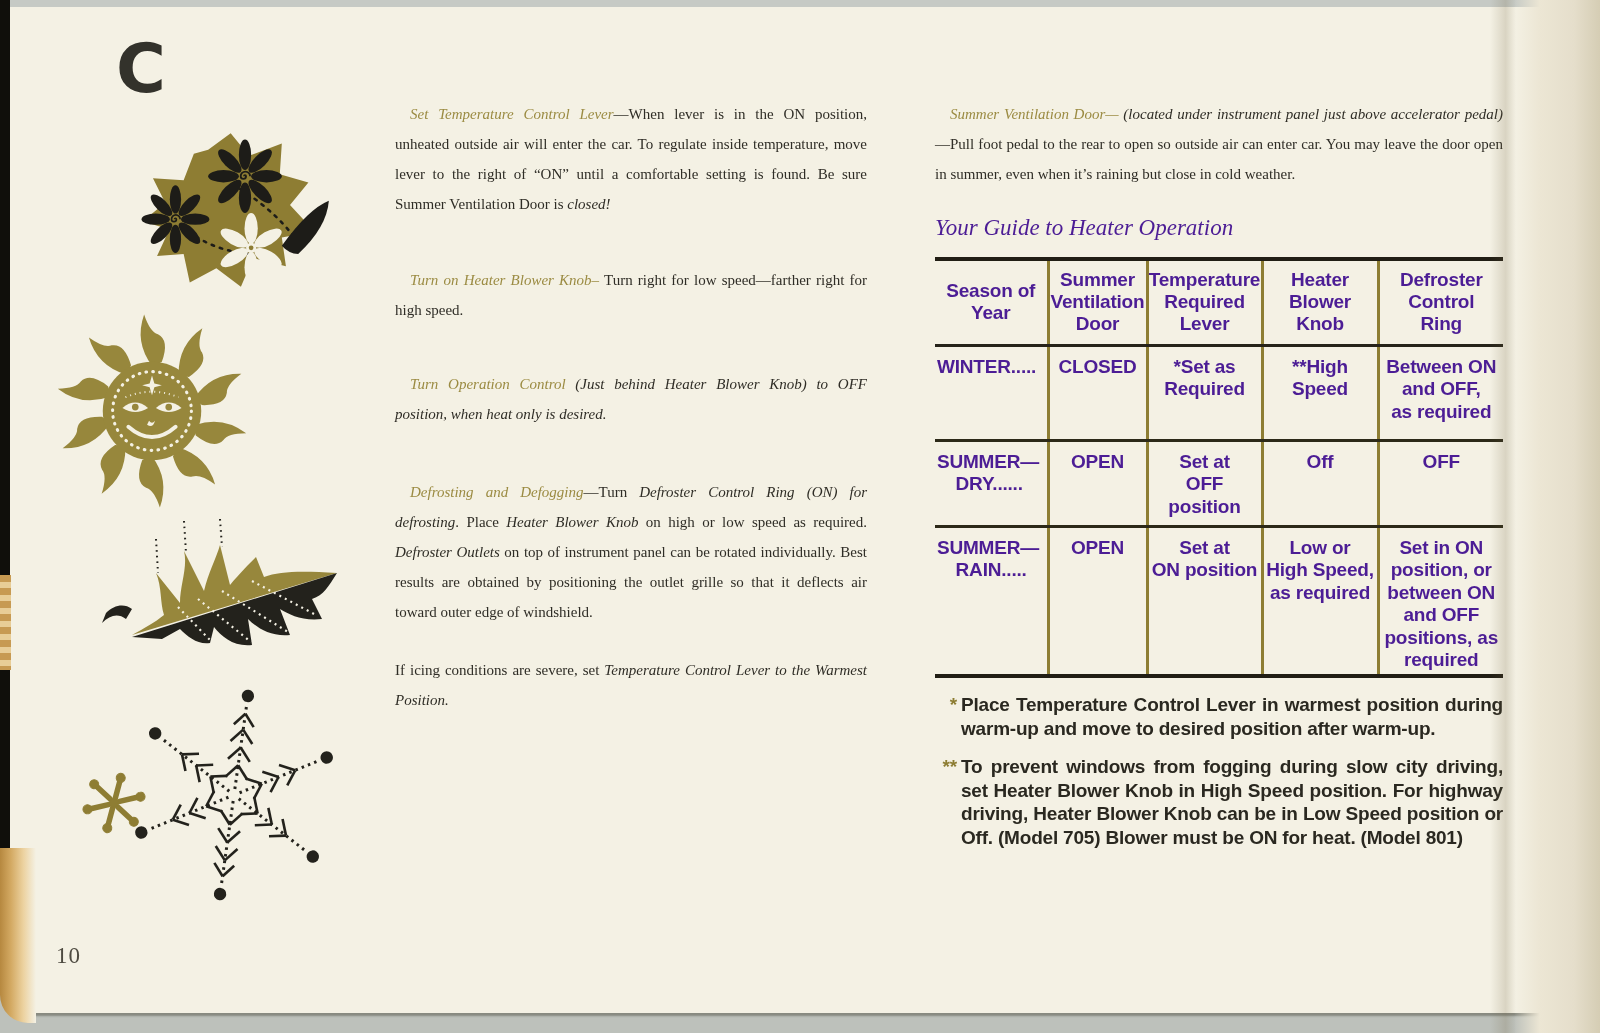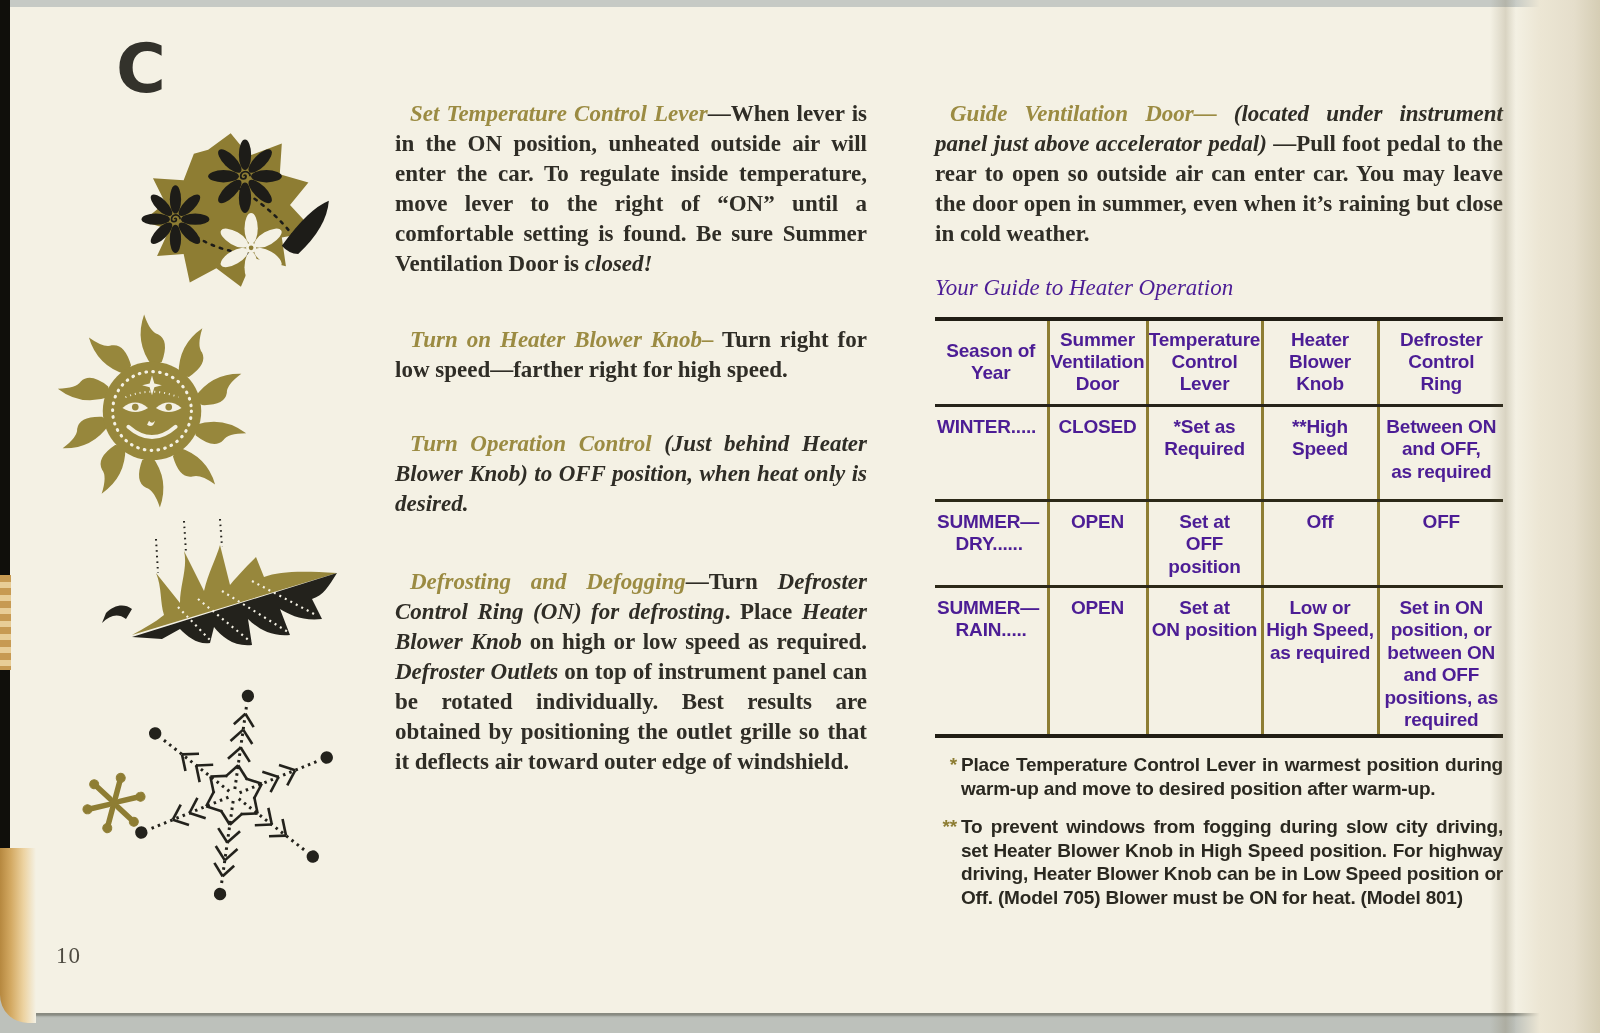--- a/index.html
+++ b/index.html
@@ -22,21 +22,21 @@
   .top-strip { position:absolute; left:0; top:0; width:100%; height:7px; background:#c6cac5; }
 
   .section-letter { position:absolute; left:106px; top:22px;
           font-family:"DejaVu Sans",sans-serif; font-weight:900; font-size:68px; color:#33322b; }
 
   .art { position:absolute; }
 
   .col-left  { position:absolute; left:385px; top:92px; width:472px; }
   .col-right { position:absolute; left:925px; top:92px; width:568px; }
 
-  .body-para { font-size:23px; line-height:30px; text-align:justify; color:#2f2d26; text-indent:15px;font-weight:bold; }
+  .body-para { font-size:15px; line-height:30px; text-align:justify; color:#2f2d26; text-indent:15px; }
   .mb1 { margin-bottom:46px; } .mb2 { margin-bottom:44px; } .mb3 { margin-bottom:48px; } .mb4 { margin-bottom:28px; }
   .no-indent { text-indent:0; }
   .h { font-style:italic; color:#9b8b42; }
   .i { font-style:italic; }
 
   .table-title { margin:26px 0 16px; font-style:italic; font-size:23px; text-align:left; color:#4c1d95; }
 
   .htable { border-collapse:collapse; table-layout:fixed; width:568px;
           border-top:4px solid #211e14; border-bottom:4px solid #211e14;
           font-family:"Liberation Sans",sans-serif; font-weight:700; color:#4c1d95; letter-spacing:-0.2px; }
@@ -269,44 +269,45 @@
 
     <div class="col-left">
       <p class="body-para mb1"><span class="h">Set Temperature Control Lever</span><span>—When lever is in the ON position, unheated outside air will enter the car. To regulate inside temperature, move lever to the right of “ON” until a comfortable setting is found. Be sure Summer Ventilation Door is </span><span class="i">closed!</span></p>
 
       <p class="body-para mb2"><span class="h">Turn on Heater Blower Knob–</span><span> Turn right for low speed—farther right for high speed.</span></p>
 
       <p class="body-para mb3"><span class="h">Turn Operation Control</span><span class="i"> (Just behind Heater Blower Knob) to OFF position, when heat only is desired.</span></p>
 
       <p class="body-para mb4"><span class="h">Defrosting and Defogging</span><span>—Turn </span><span class="i">Defroster Control Ring (ON) for defrosting</span><span>. Place </span><span class="i">Heater Blower Knob</span><span> on high or low speed as required. </span><span class="i">Defroster Outlets</span><span> on top of instrument panel can be rotated individually. Best results are obtained by positioning the outlet grille so that it deflects air toward outer edge of windshield.</span></p>
 
+      <p class="body-para no-indent"><span>If icing conditions are severe, set </span><span class="i">Temperature Control Lever to the Warmest Position.</span></p>
     </div>
 
     <div class="col-right">
-      <p class="body-para"><span class="h">Guide Ventilation Door— </span><span class="i">(located under instrument panel just above accelerator pedal)</span><span> —Pull foot pedal to the rear to open so outside air can enter car. You may leave the door open in summer, even when it’s raining but close in cold weather.</span></p>
+      <p class="body-para"><span class="h">Summer Ventilation Door— </span><span class="i">(located under instrument panel just above accelerator pedal)</span><span> —Pull foot pedal to the rear to open so outside air can enter car. You may leave the door open in summer, even when it’s raining but close in cold weather.</span></p>
 
       <div class="table-title">Your Guide to Heater Operation</div>
 
       <table class="htable">
         <colgroup>
           <col style="width:113px">
             <col style="width:99px">
             <col style="width:115px">
             <col style="width:116px">
             <col style="width:125px">
         </colgroup>
         <thead>
           <tr>
             <th>Season of
 Year</th>
             <th>Summer
 Ventilation
 Door</th>
             <th>Temperature
-Control
+Required
 Lever</th>
             <th>Heater
 Blower
 Knob</th>
             <th>Defroster
 Control
 Ring</th>
           </tr>
         </thead>
         <tbody>

